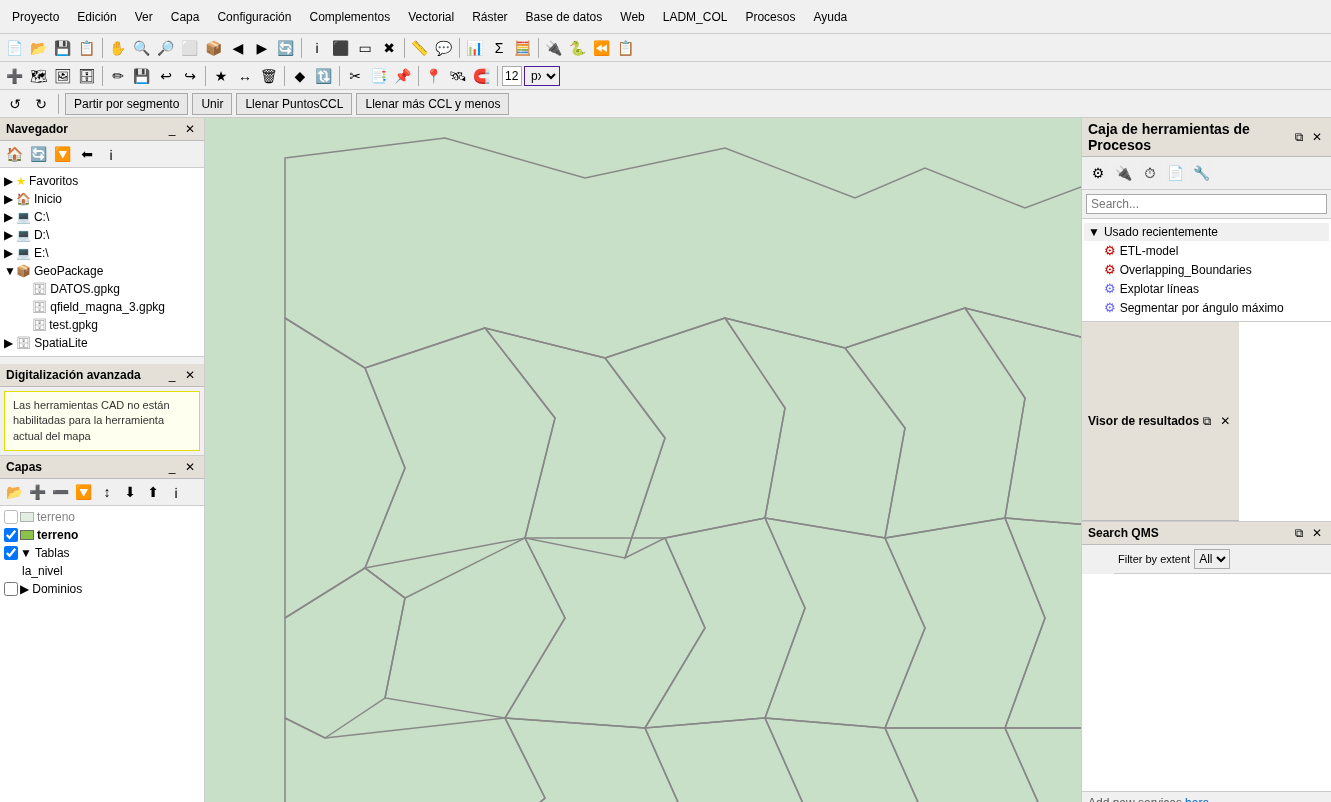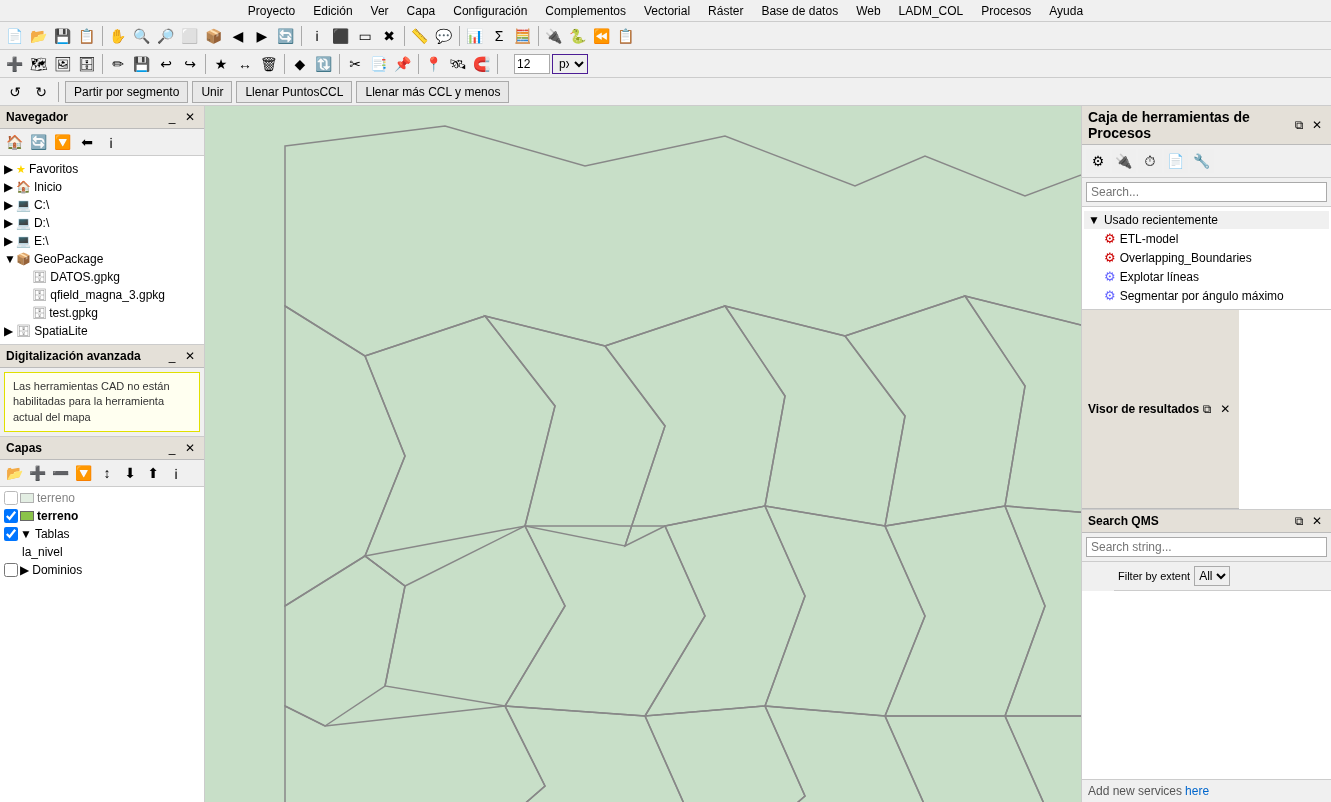--- a/index.html
+++ b/index.html
@@ -1,19 +1,19 @@
 <!DOCTYPE html>
 <html><head>
   <meta charset="utf-8">
   <style>
     * { box-sizing: border-box; margin: 0; padding: 0; font-family: 'Segoe UI', Arial, sans-serif; font-size: 12px; }
     body { width: 1331px; height: 802px; overflow: hidden; background: #d4d0c8; }
 
     
-    #menubar { display: flex; align-items: center; height: 22px; background: #f0f0f0; border-bottom: 1px solid #ccc; padding: 0 4px; gap: 2px; justify-content: center; }
+    #menubar { display: flex; align-items: center; height: 34px; background: #f0f0f0; border-bottom: 1px solid #ccc; padding: 0 4px; gap: 2px; }
     .menu-item { padding: 2px 8px; cursor: pointer; }
 
     
     .toolbar { display: flex; align-items: center; height: 28px; background: #f0f0f0; border-bottom: 1px solid #ccc; padding: 2px 4px; gap: 2px; flex-wrap: wrap; }
     .toolbar-btn { width: 22px; height: 22px; background: none; border: 1px solid transparent; cursor: pointer; display: flex; align-items: center; justify-content: center; font-size: 14px; }
     .toolbar-sep { width: 1px; height: 20px; background: #aaa; margin: 0 2px; }
     .toolbar-input { height: 20px; border: 1px solid #aaa; padding: 0 2px; width: 40px; }
     .toolbar-select { height: 20px; border: 1px solid #4c1d95; padding: 0 2px; }
 
     
@@ -35,21 +35,21 @@
     .nav-toolbar { display: flex; align-items: center; gap: 2px; padding: 2px 4px; background: #f0f0f0; border-bottom: 1px solid #ccc; }
     .nav-tree { padding: 4px; overflow-y: auto; max-height: 230px; background: white; }
     .tree-item { display: flex; align-items: center; padding: 2px 0; cursor: pointer; white-space: nowrap; }
     .tree-item .expand-arrow { width: 12px; display: inline-block; }
     .tree-indent { padding-left: 16px; }
     .tree-item .star-icon { color: gold; font-size: 11px; }
     .folder-icon { color: #e8a000; }
     .db-icon { color: #888; }
 
     
-    #digitize-panel { flex: 0 0 auto; border-bottom: 1px solid #ccc; }
+    #digitize-panel { flex: 0 0 auto; border-bottom: 1px solid #ccc; margin-top: 7px; }
     .digitize-msg { padding: 6px 8px; background: #fffff0; font-size: 11px; line-height: 1.4; color: #333; border: 1px solid #e0e000; margin: 4px; }
 
     
     #layers-panel { flex: 1 1 auto; display: flex; flex-direction: column; }
     .layers-toolbar { display: flex; align-items: center; gap: 1px; padding: 2px 4px; background: #f0f0f0; border-bottom: 1px solid #ccc; }
     .layers-tree { flex: 1; overflow-y: auto; background: white; padding: 2px; }
     .layer-item { display: flex; align-items: center; padding: 2px 2px; cursor: pointer; }
     .layer-check { width: 14px; height: 14px; margin-right: 2px; }
     .layer-color-box { width: 14px; height: 10px; border: 1px solid #666; display: inline-block; margin-right: 3px; }
     .layer-name { font-size: 12px; }
@@ -174,21 +174,21 @@
   <button class="toolbar-btn">🔃</button>
   <div class="toolbar-sep"></div>
   <button class="toolbar-btn">✂</button>
   <button class="toolbar-btn">📑</button>
   <button class="toolbar-btn">📌</button>
   <div class="toolbar-sep"></div>
   <button class="toolbar-btn">📍</button>
   <button class="toolbar-btn">🛰</button>
   <button class="toolbar-btn">🧲</button>
   <div class="toolbar-sep"></div>
-  <input class="toolbar-input" type="text" style="width: 36px; margin-left: 12px;" value="12">
+  <input class="toolbar-input" type="text" style="width: 20px;" value="12">
   <select class="toolbar-select" style="width:36px;">
     <option>px</option>
   </select>
 </div>
 
 <div id="adv-toolbar">
   <button class="toolbar-btn">↺</button>
   <button class="toolbar-btn">↻</button>
   <div class="toolbar-sep"></div>
   <button class="adv-btn">Partir por segmento</button>
@@ -434,23 +434,20 @@
     </div>
 
     <div id="qms-panel">
       <div class="right-panel-header">
         <span class="right-panel-title">Search QMS</span>
         <div class="right-panel-btns">
           <button class="panel-ctrl-btn">⧉</button>
           <button class="panel-ctrl-btn">✕</button>
         </div>
       </div>
-      <div class="qms-search">
-        <input type="text" style="width: 100%; height: 20px; border: 1px solid rgb(170, 170, 170); padding: 0px 4px;" placeholder="Search string...">
-      </div>
       <div class="qms-filter">
         <label>Filter by extent</label>
         <select style="height:20px; border:1px solid #aaa;">
           <option>All</option>
         </select>
       </div>
       <div class="qms-results"></div>
       <div class="qms-footer">
         <span>Add new services</span>
         <a href="#">here</a>

